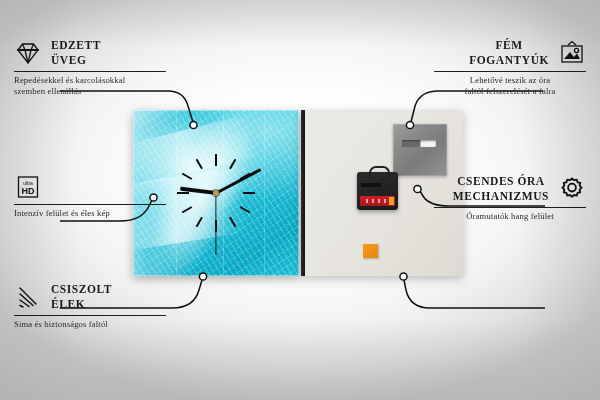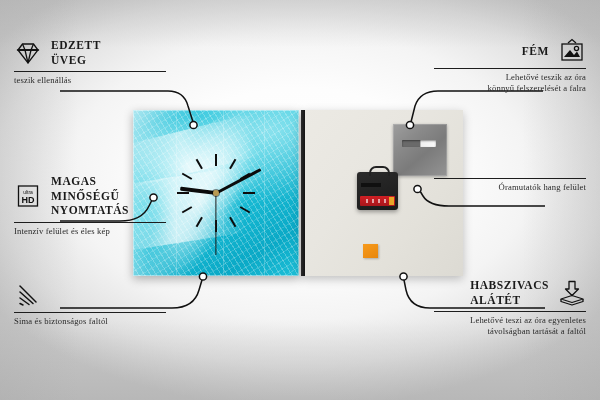--- a/index.html
+++ b/index.html
@@ -100,27 +100,27 @@
   
   .callout{position:absolute;z-index:6;}
   .co-head{display:flex;align-items:center;gap:9px;}
   .co-left .co-head{justify-content:flex-start;}
   .co-right .co-head{justify-content:flex-end;}
   .co-title{
     font-family:"Liberation Serif", serif;
     font-size:11.5px;font-weight:700;letter-spacing:.55px;color:#1a1a1a;
     line-height:14.5px;text-transform:uppercase;
   }
-  .co-right .co-title{text-align:left;}
+  .co-right .co-title{text-align:center;}
   .co-rule{height:0;border-top:1.4px solid #1d1d1d;margin:4px 0 3px;}
   .co-sub{
     font-family:"Liberation Serif", serif;
     font-size:8.6px;color:#2a2a2a;line-height:11px;letter-spacing:.15px;
   }
-  .co-right .co-sub{text-align:right;}
+  .co-right .co-sub{text-align:center;}
   .ico{width:28px;height:26px;flex:0 0 28px;display:block;}
   .ico svg{display:block;width:28px;height:26px;}
 
   .lead{position:absolute;z-index:5;overflow:visible;}
   .lead svg{display:block;overflow:visible;}
 </style>
 </head>
 <body>
 
 <div id="stage">
@@ -255,98 +255,97 @@
               <path d="M4 10 L24 10"></path>
         </g>
           </svg>
       </span>
       <div>
         <div class="co-title">EDZETT</div>
         <div class="co-title">ÜVEG</div>
       </div>
     </div>
     <div class="co-rule"></div>
-    <div class="co-sub">teszik ellenállás</div>
+    <div class="co-sub">Repedésekkel és karcolásokkal</div>
+    <div class="co-sub">szemben ellenállás</div>
   </div>
 
   <div class="callout co-left" style="left:14px;top:174px;width:152px;">
     <div class="co-head">
       <span class="ico">
         <svg viewBox="0 0 28 26">
           <rect x="4.5" y="3" width="19" height="20" fill="none" stroke="#111" stroke-width="1.3"></rect>
           <text x="14" y="11" font-family="Liberation Sans, sans-serif" font-size="5" text-anchor="middle" fill="#111">ultra</text>
           <text x="14" y="20" font-family="Liberation Sans, sans-serif" font-size="9" font-weight="bold" text-anchor="middle" fill="#111">HD</text>
         </svg>
       </span>
-      <div>
-        <div class="co-title">MAGAS MINŐSÉGŰ</div>
-        <div class="co-title">NYOMTATÁS</div>
-      </div>
     </div>
     <div class="co-rule"></div>
     <div class="co-sub">Intenzív felület és éles kép</div>
   </div>
 
   <div class="callout co-left" style="left:14px;top:282px;width:152px;">
     <div class="co-head">
       <span class="ico">
         <svg viewBox="0 0 28 26">
             <g fill="none" stroke="#111" stroke-width="1.5" stroke-linecap="round">
           <path d="M6 4 L22 20"></path>
               <path d="M6 10 L19 21.5"></path>
               <path d="M6 16 L15 22.5"></path>
               <path d="M6 21.5 L9 23"></path>
         </g>
           </svg>
       </span>
+      <div>
+        <div class="co-title">CSISZOLT</div>
+        <div class="co-title">ÉLEK</div>
+      </div>
     </div>
     <div class="co-rule"></div>
     <div class="co-sub">Sima és biztonságos faltól</div>
   </div>
 
   <div class="callout co-right" style="left:434px;top:38px;width:152px;">
     <div class="co-head">
       <div>
         <div class="co-title">FÉM</div>
+        <div class="co-title">FOGANTYÚK</div>
       </div>
       <span class="ico">
         <svg viewBox="0 0 28 26">
             <g fill="none" stroke="#111" stroke-width="1.3">
           <path d="M10 5 L14 1.5 L18 5"></path>
           <rect x="4" y="6" width="20" height="16"></rect>
           <path d="M6 19 L12 12 L16 17 L19 13.5 L22 19 Z" fill="#111" stroke="none"></path>
           <circle cx="18.5" cy="10.5" r="2.1"></circle>
         </g>
           </svg>
       </span>
     </div>
     <div class="co-rule"></div>
     <div class="co-sub">Lehetővé teszik az óra</div>
-    <div class="co-sub">könnyű felszerelését a falra</div>
+    <div class="co-sub">faltól felszerelését a falra</div>
   </div>
 
   <div class="callout co-right" style="left:434px;top:174px;width:152px;">
-    <div class="co-rule"></div>
-    <div class="co-sub">Óramutatók hang felület</div>
-  </div>
-
-  <div class="callout co-right" style="left:434px;top:278px;width:152px;">
     <div class="co-head">
       <div>
-        <div class="co-title">HABSZIVACS</div>
-        <div class="co-title">ALÁTÉT</div>
-      </div>
-      <span class="ico">
-        <svg viewBox="0 0 28 26">
-            <g fill="none" stroke="#111" stroke-width="1.3" stroke-linejoin="round">
-          <path d="M11 1.5 L17 1.5 L17 9 L20.5 9 L14 15.5 L7.5 9 L11 9 Z"></path>
-          <path d="M14 15.5 L25 19 L14 22.5 L3 19 Z"></path>
-          <path d="M3 19 L3 21.5 L14 25 L25 21.5 L25 19"></path>
+        <div class="co-title">CSENDES ÓRA</div>
+        <div class="co-title">MECHANIZMUS</div>
+      </div>
+      <span class="ico">
+        <svg viewBox="0 0 28 26">
+            <g fill="none" stroke="#111" stroke-width="1.8">
+          <path d="M14 2.5 L16 4.2 L18.7 3.6 L19.6 6.3 L22.3 6.9 L21.6 9.6 L23.6 11.6
+                   L21.6 13.6 L22.3 16.3 L19.6 16.9 L18.7 19.6 L16 19 L14 20.7 L12 19
+                   L9.3 19.6 L8.4 16.9 L5.7 16.3 L6.4 13.6 L4.4 11.6 L6.4 9.6 L5.7 6.9
+                   L8.4 6.3 L9.3 3.6 L12 4.2 Z" stroke-linejoin="round"></path>
+          <circle cx="14" cy="11.6" r="3.9"></circle>
         </g>
           </svg>
       </span>
     </div>
     <div class="co-rule"></div>
-    <div class="co-sub">Lehetővé teszi az óra egyenletes</div>
-    <div class="co-sub">távolságban tartását a faltól</div>
-  </div>
+    <div class="co-sub">Óramutatók hang felület</div>
+  </div>
+
 
 </div>
 
 </body></html>

